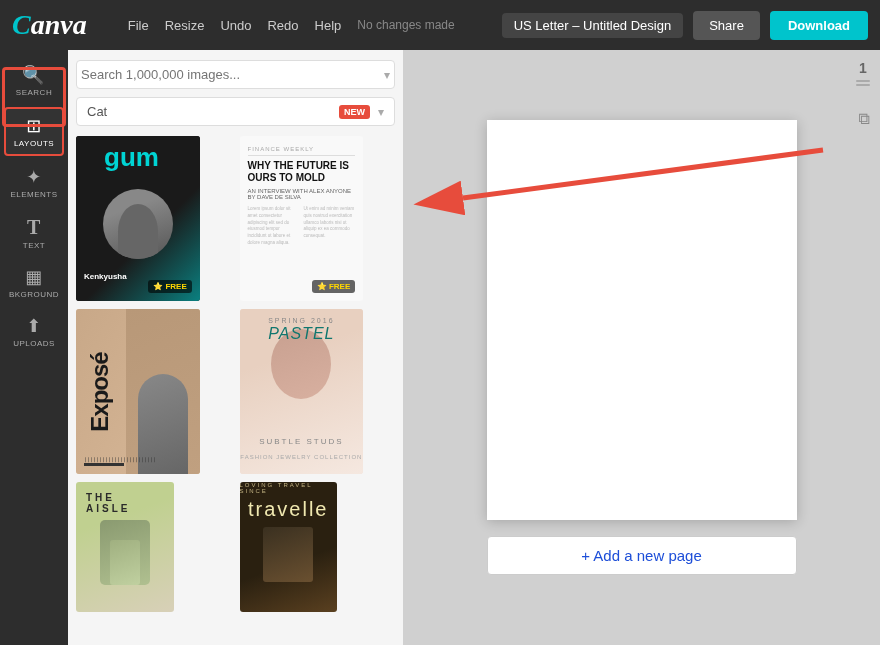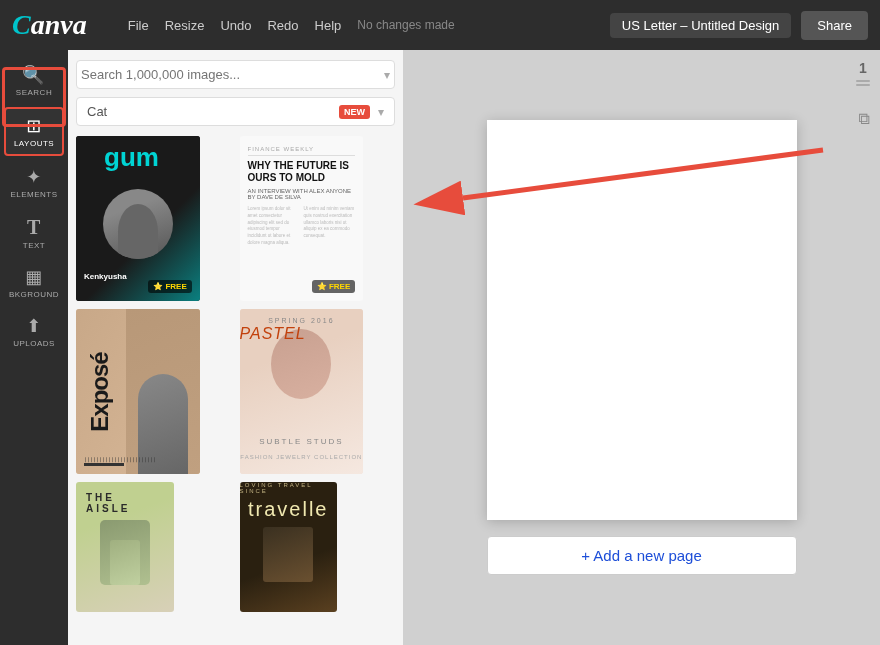--- a/index.html
+++ b/index.html
@@ -308,20 +308,21 @@
     <div class="nav-item">File</div>
     <div class="nav-item">Resize</div>
     <div class="nav-item">Undo</div>
     <div class="nav-item">Redo</div>
     <div class="nav-item">Help</div>
     <div class="nav-status">No changes made</div>
   </div>
   <div class="nav-right">
     <div class="nav-design-title">US Letter – Untitled Design</div>
     <button class="btn-share">Share</button>
+    <button class="btn-download">Download</button>
   </div>
 </div>
 
 <div class="main-layout">
 
   <div class="left-sidebar">
     <div class="sidebar-item">
       <span class="sidebar-icon">🔍</span>
       <span class="sidebar-label">SEARCH</span>
     </div>
@@ -402,21 +403,21 @@
           <div style="position:absolute; bottom:12px; left:8px; font-size:5px; color:#333; font-family:monospace;">||||||||||||||||||||||||</div>
         </div>
       </div>
 
       <div class="template-card" style="height:165px; background:#f0e0d8; position:relative;">
         <div style="height:100%; display:flex; flex-direction:column; align-items:center; justify-content:center; padding:8px;">
           <div style="position:absolute; top:0; left:0; right:0; bottom:0; background:linear-gradient(160deg, #e8d0c0 30%, #f5e8e0 100%);">
             <div style="width:60px; height:70px; background:linear-gradient(160deg, #c8a090 0%, #d8b0a0 100%); border-radius:50%; margin:auto; margin-top:20px;"></div>
           </div>
           <div style="position:absolute; top:8px; left:0; right:0; text-align:center; font-size:7px; color:#888; letter-spacing:2px;">SPRING 2016</div>
-          <div style="position:absolute; top:16px; left:0; right:0; text-align:left; font-size:16px; font-style:italic; color:#c2410c; letter-spacing:1px;">PASTEL</div>
+          <div style="position:absolute; top:16px; left:0; right:0; text-align:center; font-size:16px; font-style:italic; color:#0f766e; letter-spacing:1px;">PASTEL</div>
           <div style="position:absolute; bottom:28px; left:0; right:0; text-align:center; font-size:8px; color:#888; letter-spacing:2px; text-transform:uppercase;">SUBTLE STUDS</div>
           <div style="position:absolute; bottom:14px; left:0; right:0; text-align:center; font-size:6px; color:#aaa; letter-spacing:1px; text-transform:uppercase;">FASHION JEWELRY COLLECTION</div>
         </div>
       </div>
 
       <div class="template-card" style="height:130px; background:linear-gradient(160deg, #c0d090 30%, #d8d0b8 100%); position:relative;">
         <div style="height:100%; display:flex; flex-direction:column; align-items:center; padding:10px;">
           <div style="font-size:10px; font-weight:900; color:#2a2a2a; letter-spacing:3px; text-transform:uppercase; margin-bottom:6px;">THE AISLE</div>
           <div style="width:50px; height:65px; background:linear-gradient(160deg, #8a9a70 0%, #b0c090 100%); border-radius:5px; overflow:hidden; display:flex; align-items:flex-end; justify-content:center;">
             <div style="width:30px; height:45px; background:linear-gradient(160deg, #a0b080 0%, #c0d0a0 100%); border-radius:3px;"></div>

